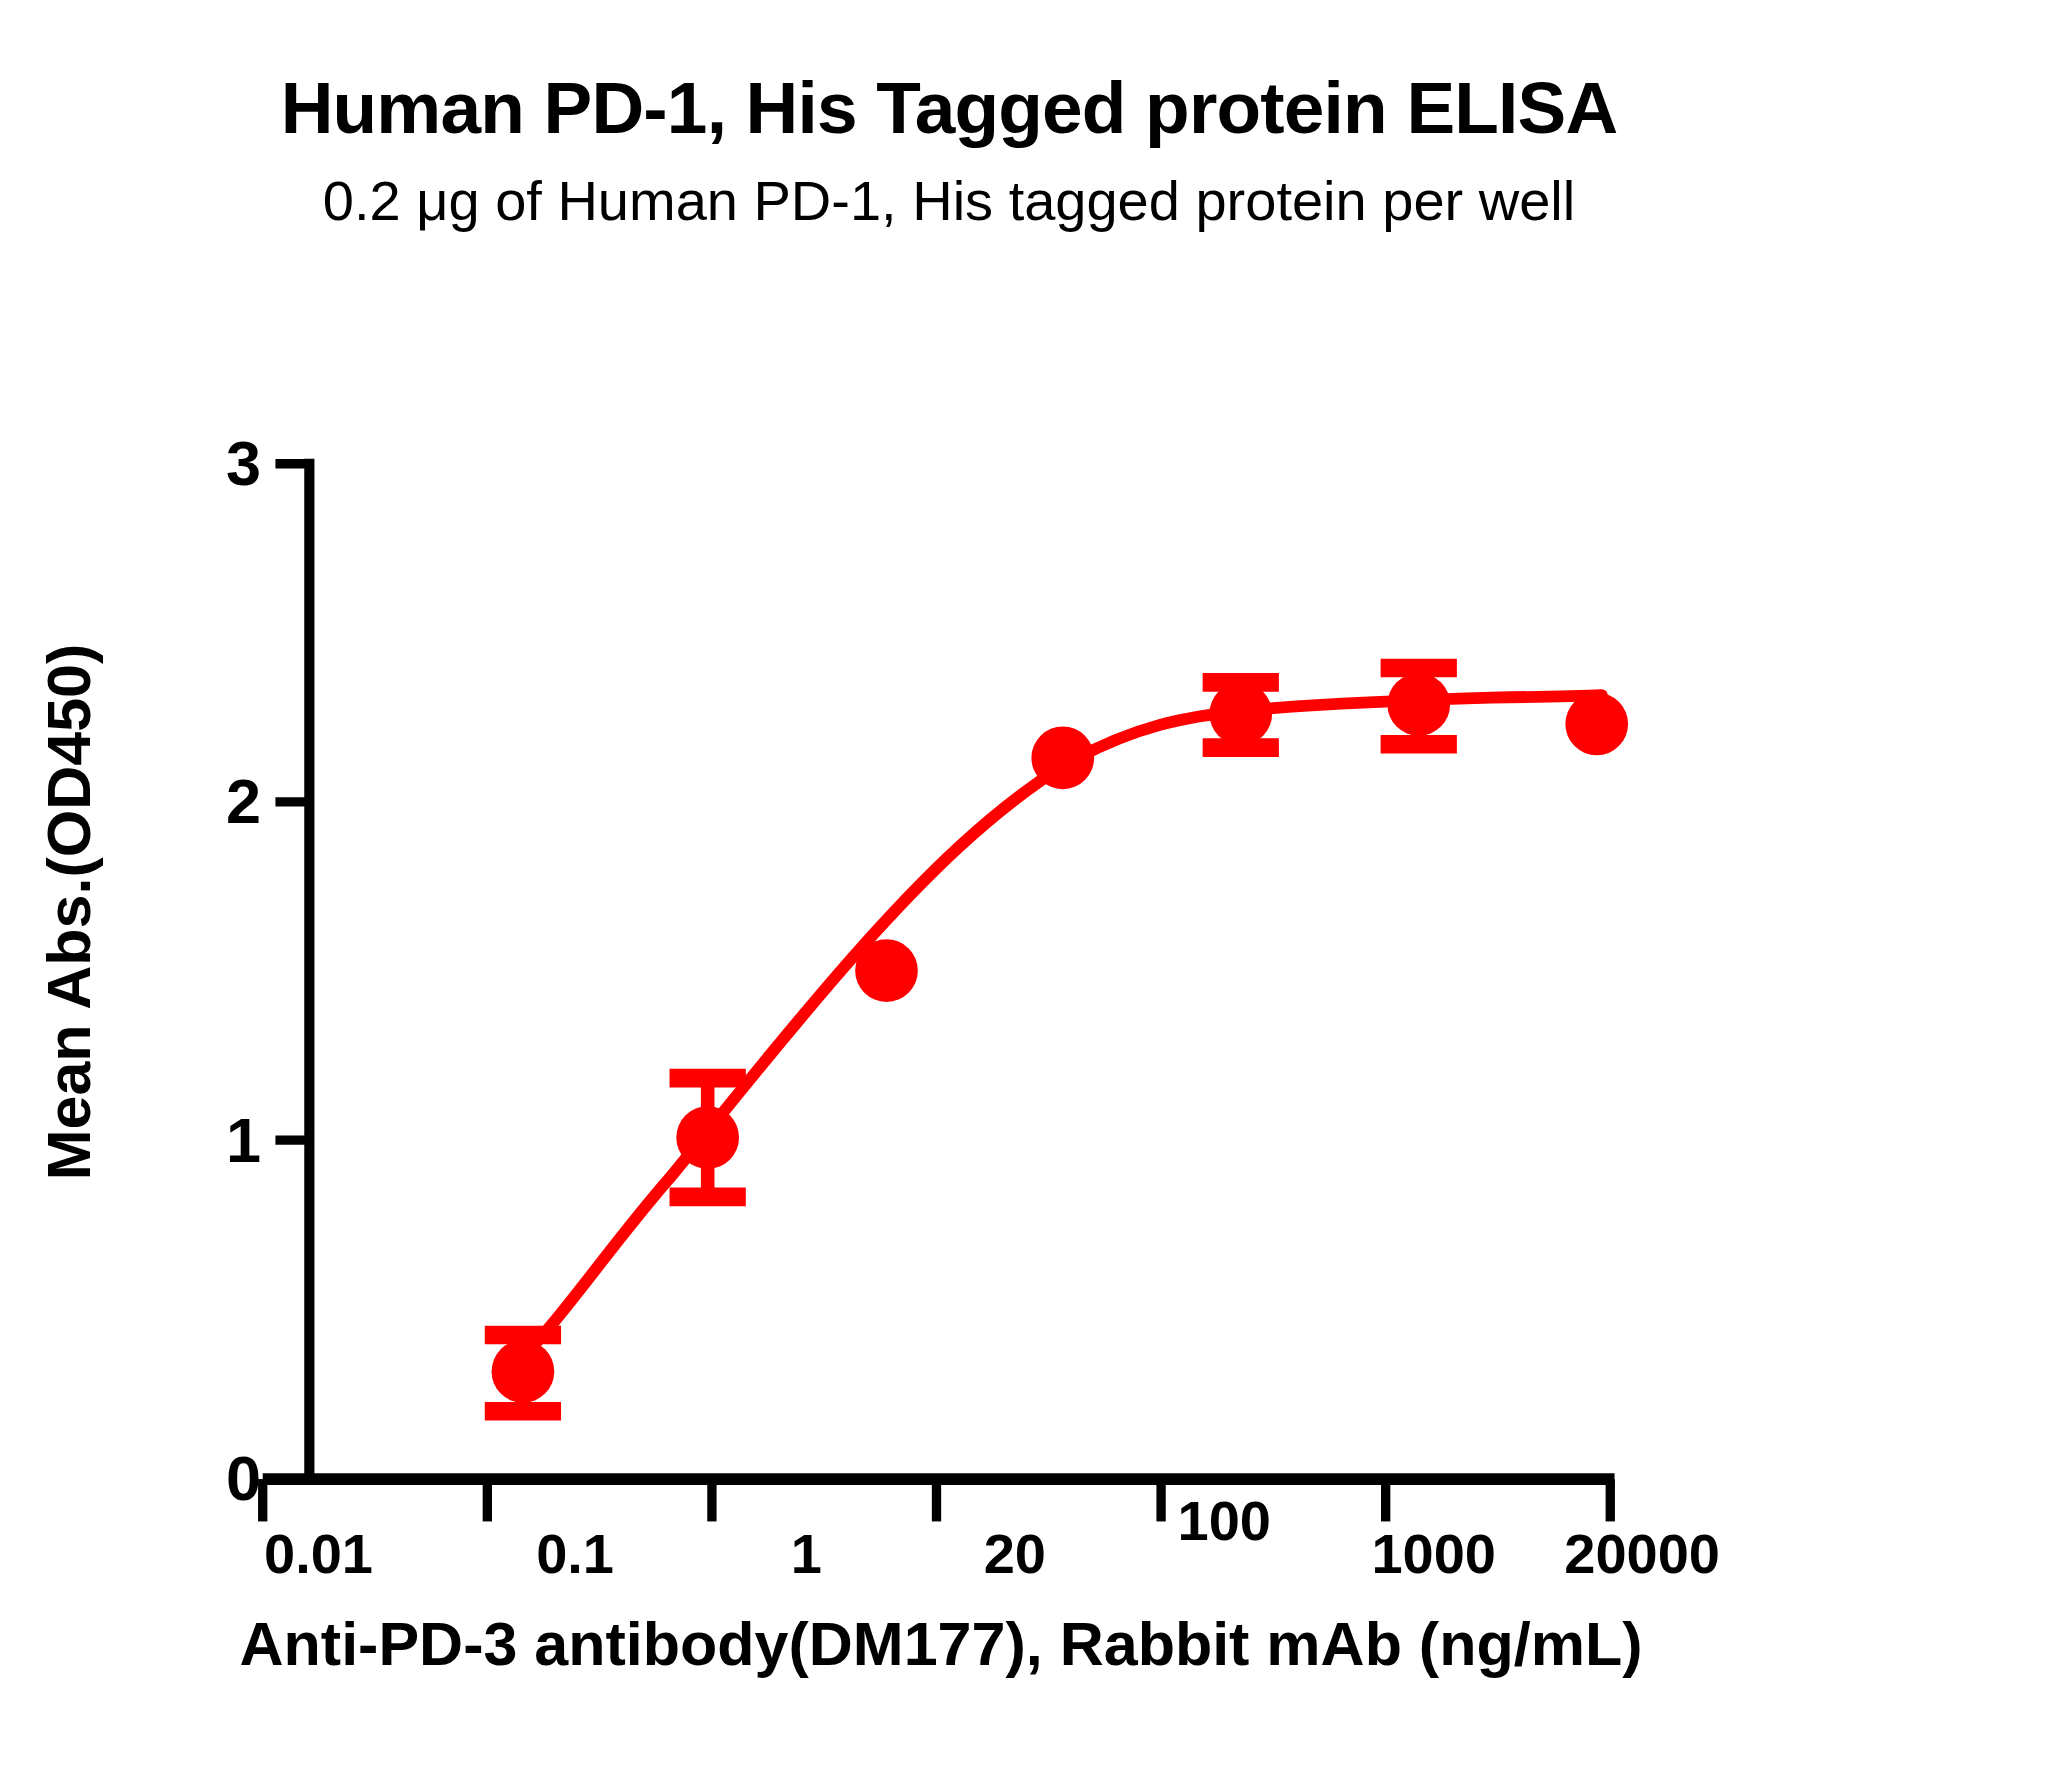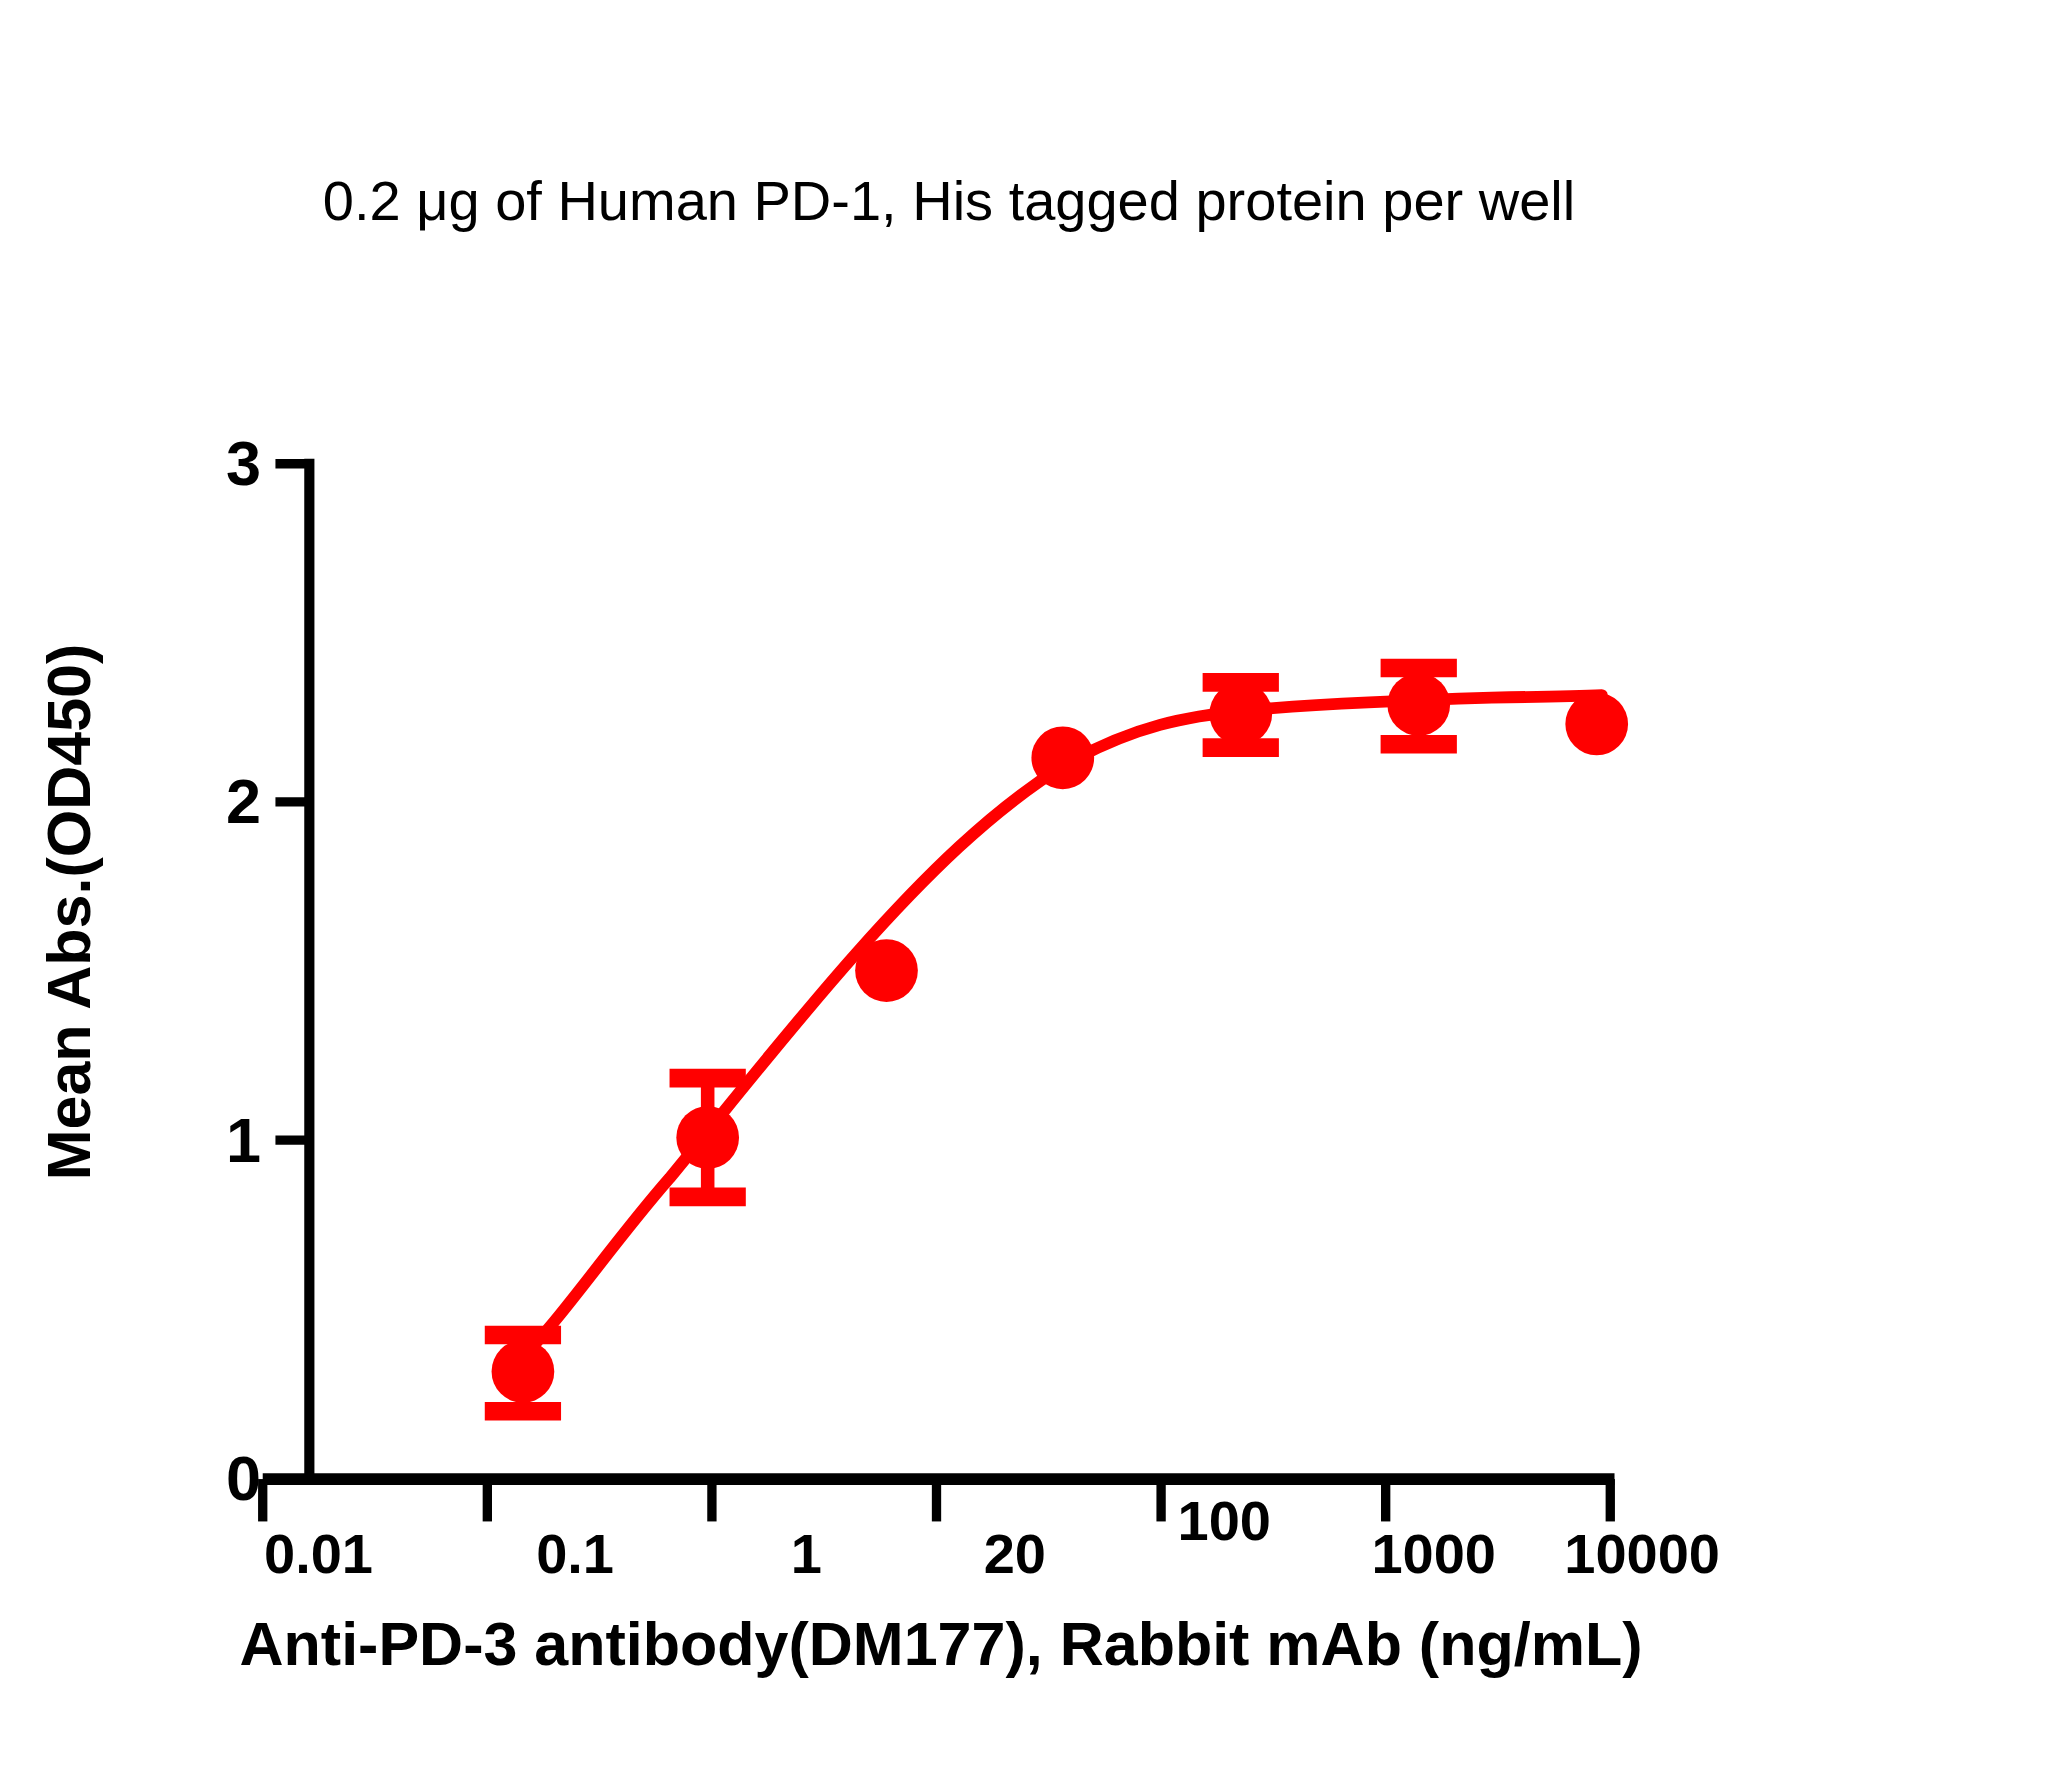--- a/index.html
+++ b/index.html
@@ -92,37 +92,38 @@
     top: 0;
     width: 2062px;
     height: 1775px;
   }
 </style>
 </head>
 <body>
 
 <div id="figure">
 
+  <div class="title">Human PD-1, His Tagged protein ELISA</div>
   <div class="subtitle">0.2 μg of Human PD-1, His tagged protein per well</div>
 
   <div class="ylabel">Mean Abs.(OD450)</div>
   <div class="xlabel">Anti-PD-3 antibody(DM177), Rabbit mAb (ng/mL)</div>
 
   <div class="ytick-label" style="left:185px; top:432px;">3</div>
   <div class="ytick-label" style="left:185px; top:770px;">2</div>
   <div class="ytick-label" style="left:185px; top:1109px;">1</div>
   <div class="ytick-label" style="left:185px; top:1447px;">0</div>
 
   <div class="xtick-label" style="left:153px;  top:1526px;">0.01</div>
   <div class="xtick-label" style="left:394px;  top:1526px;">0.1</div>
   <div class="xtick-label" style="left:602px;  top:1526px;">1</div>
   <div class="xtick-label" style="left:826px;  top:1526px;">20</div>
   <div class="xtick-label" style="left:1051px; top:1493px;">100</div>
   <div class="xtick-label" style="left:1276px; top:1526px;">1000</div>
-  <div class="xtick-label" style="left:1500px; top:1526px;">10000</div>
+  <div class="xtick-label" style="left:1500px; top:1526px;">20000</div>
 
   <svg class="plot" viewBox="0 0 2433 2094">
 
     <line x1="365" y1="541" x2="365" y2="1751" stroke="#000000" stroke-width="12"></line>
 
     <line x1="310" y1="1745" x2="1905" y2="1745" stroke="#000000" stroke-width="14"></line>
 
     <line x1="325" y1="547" x2="365" y2="547" stroke="#000000" stroke-width="11"></line>
     <line x1="325" y1="946" x2="365" y2="946" stroke="#000000" stroke-width="11"></line>
     <line x1="325" y1="1345" x2="365" y2="1345" stroke="#000000" stroke-width="11"></line>

